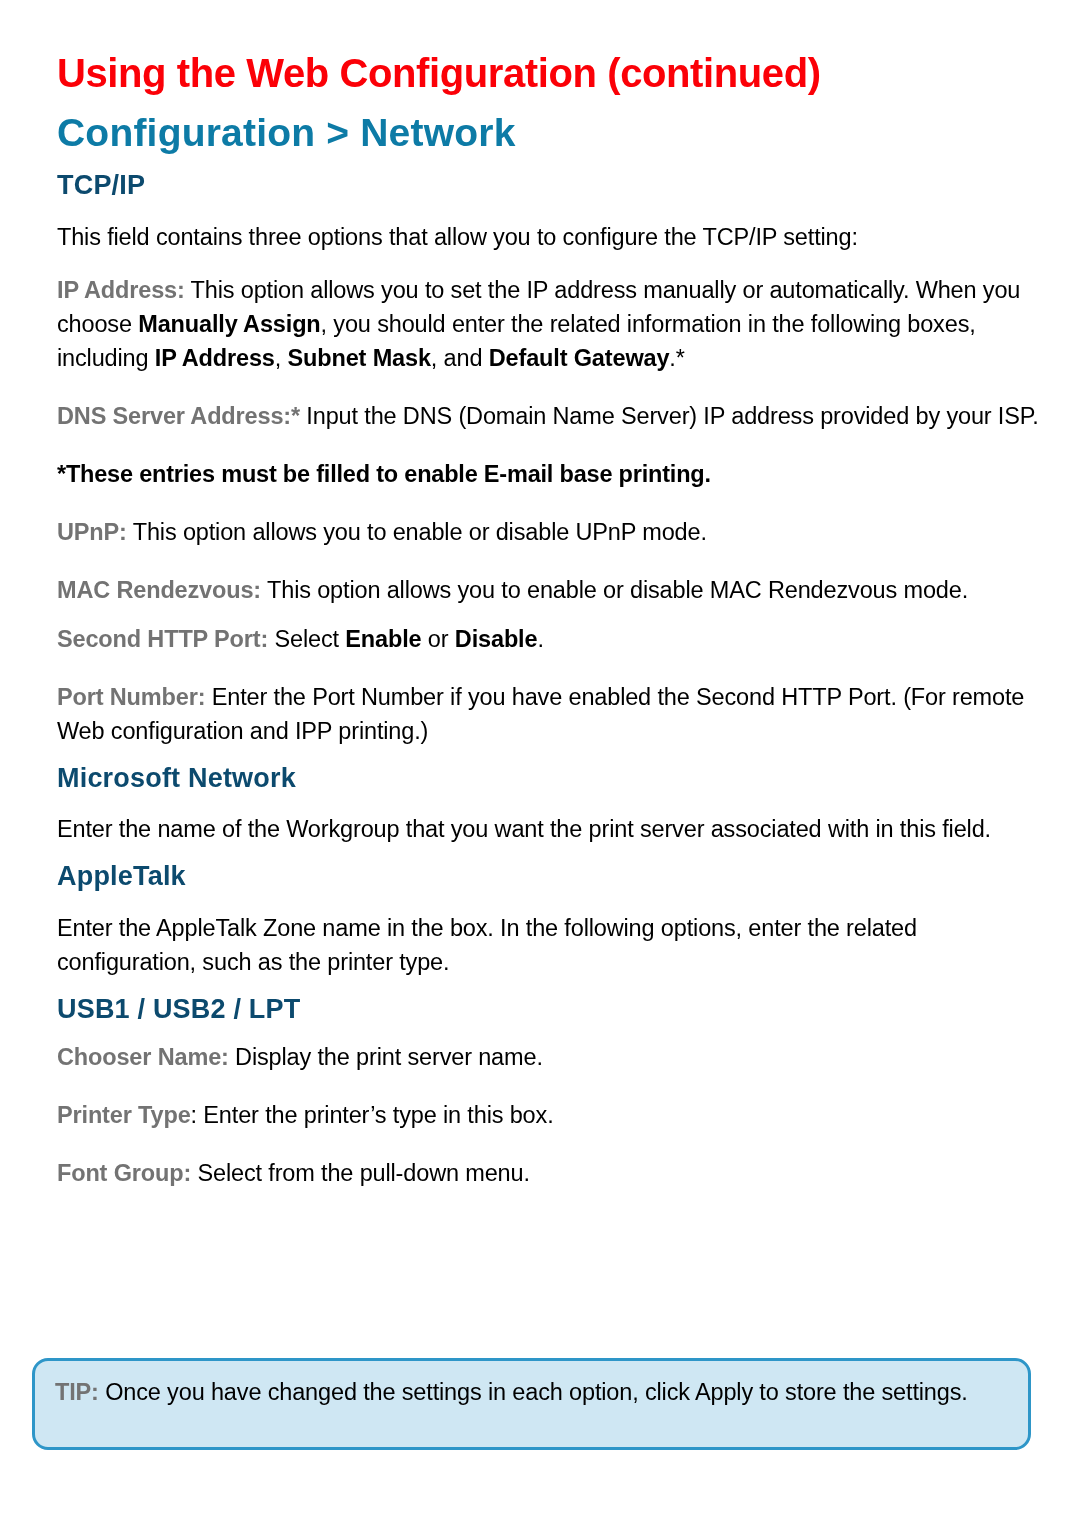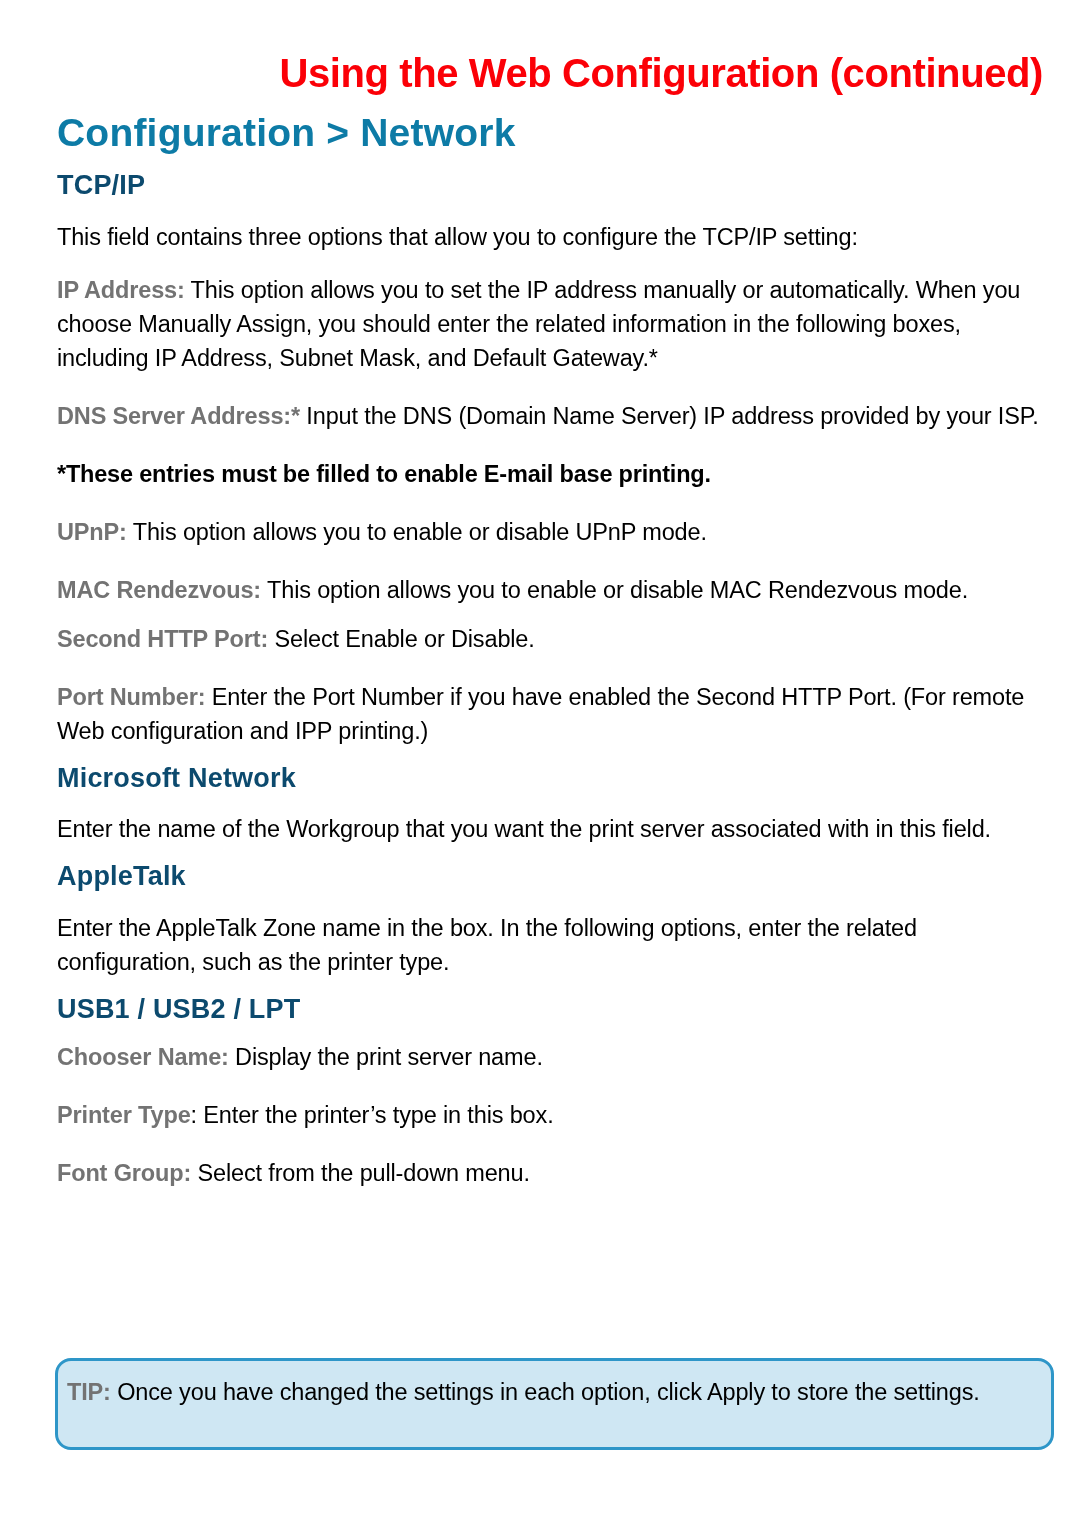--- a/index.html
+++ b/index.html
@@ -34,21 +34,20 @@
   
   .page-title {
     color: #fb0007;
     font-size: 40px;
     font-weight: bold;
     letter-spacing: -0.4px;
     line-height: 1.05;
     margin: 0;
     padding-top: 52px;
     white-space: nowrap;
-    text-align: right;
   }
 
   .h-section {
     color: #0d7ba6;
     font-size: 39px;
     font-weight: bold;
     line-height: 1.1;
     margin: 0;
     padding-top: 18px;
     letter-spacing: 0.2px;
@@ -74,43 +73,43 @@
     letter-spacing: -0.15px;
   }
   p.body.justify { text-align: justify; }
   p.body.gap-lg { padding-top: 24px; }
   p.body.gap-sm { padding-top: 15px; }
 
   .lbl {
     color: #737373;
     font-weight: bold;
   }
-  strong { font-weight: normal; }
+  strong { font-weight: bold; }
 
   .note-italic {
     font-size: 23.5px;
     line-height: 34px;
     margin: 0;
     padding-top: 24px;
     font-weight: bold;
     letter-spacing: -0.2px;
   }
 
   
   .tip-box {
     position: absolute;
-    left: 55px;
+    left: 32px;
     top: 1358px;
     width: 999px;
     height: 92px;
     box-sizing: border-box;
     background: #cfe7f3;
     border: 3px solid #2e96c8;
     border-radius: 16px;
-    padding: 14px 22px 0 9px;
+    padding: 14px 22px 0 20px;
   }
   .tip-text {
     font-size: 23.5px;
     line-height: 34px;
     margin: 0;
     letter-spacing: -0.15px;
   }
 
   .page-number {
     position: absolute;

